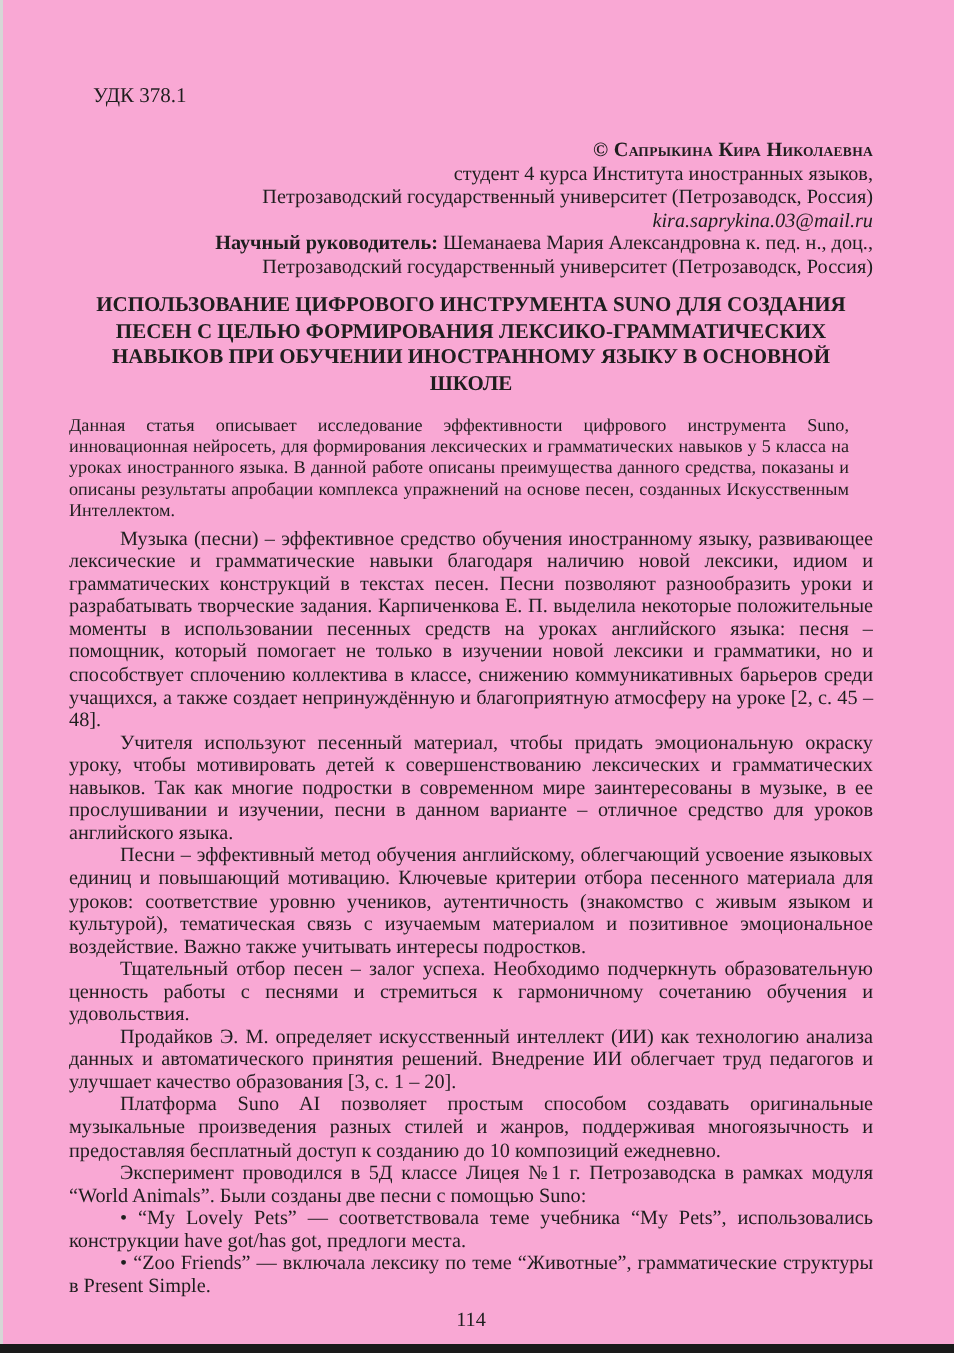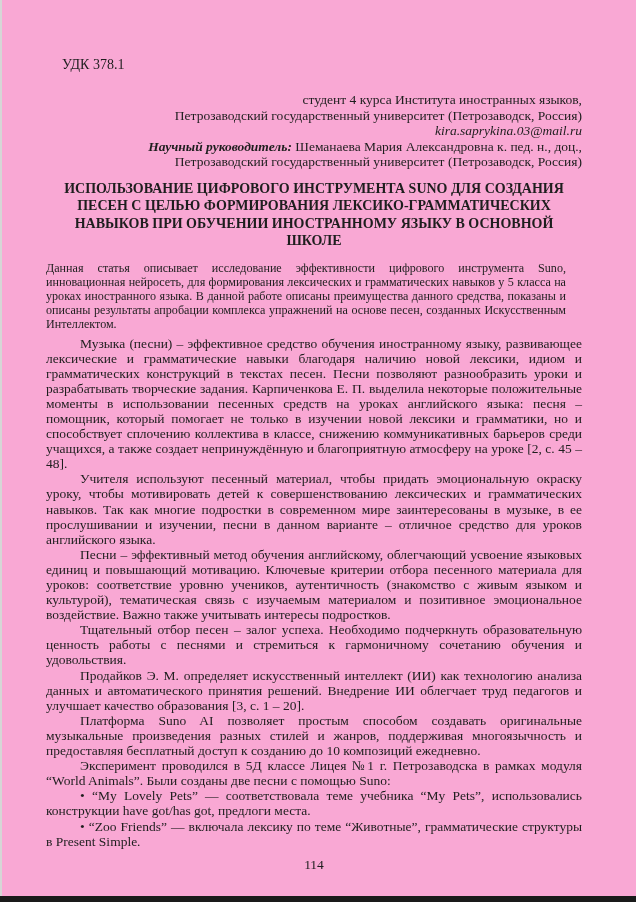--- a/index.html
+++ b/index.html
@@ -30,21 +30,21 @@
     font-size:14px; line-height:16px;
   }
   .author-block {
     margin-top:19px;
     text-align:right;
     font-size:13.5px; line-height:15.5px;
   }
   .author-block > div { margin:0; }
   .author-name { font-weight:bold; font-variant:small-caps; letter-spacing:0.2px; }
   .email { font-style:italic;text-align:right; }
-  .advisor-label { font-weight:bold; font-style:italic; }
+  .advisor-label { font-weight:bold; }
   .title {
     margin:10px 0 0 0;
     text-align:center;
     font-size:14px; line-height:17.5px;
     font-weight:bold;
   }
   .abstract {
     margin:11px 16px 0 0;
     font-size:12.1px; line-height:14.2px;
     text-align:justify;
@@ -72,20 +72,21 @@
 <body>
 
 <div class="page">
   <div class="left-edge"></div>
 
   <div class="content">
 
     <div class="udc">УДК 378.1</div>
 
     <div class="author-block">
+      <div class="author-name">© Сапрыкина Кира Николаевна</div>
       <div>студент 4 курса Института иностранных языков,</div>
       <div>Петрозаводский государственный университет (Петрозаводск, Россия)</div>
       <div class="email">kira.saprykina.03@mail.ru</div>
       <div>
         <span class="advisor-label">Научный руководитель:</span>
         <span>Шеманаева Мария Александровна к. пед. н., доц.,</span>
       </div>
       <div>Петрозаводский государственный университет (Петрозаводск, Россия)</div>
     </div>
 

